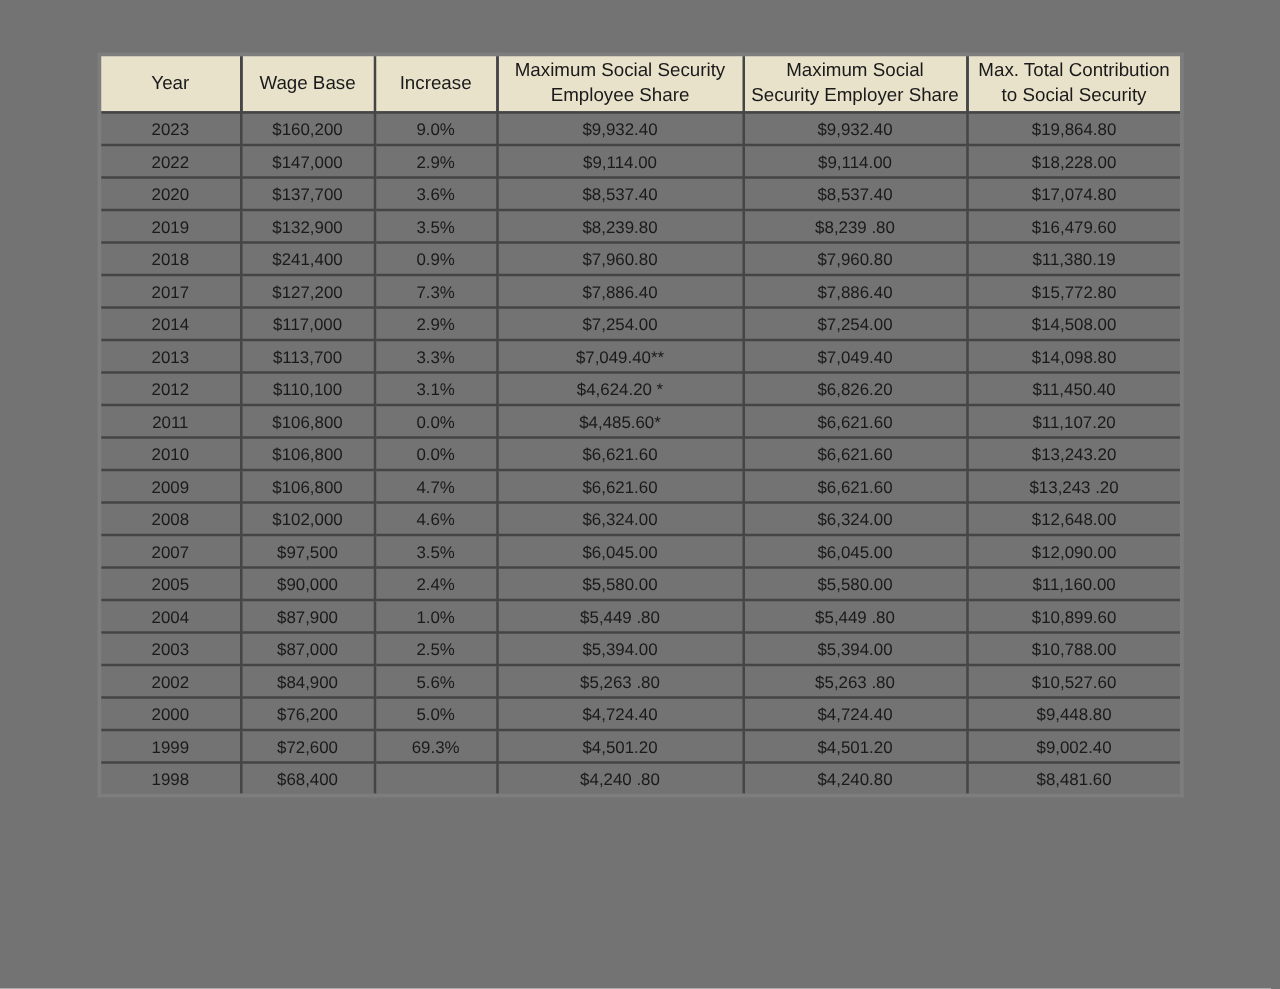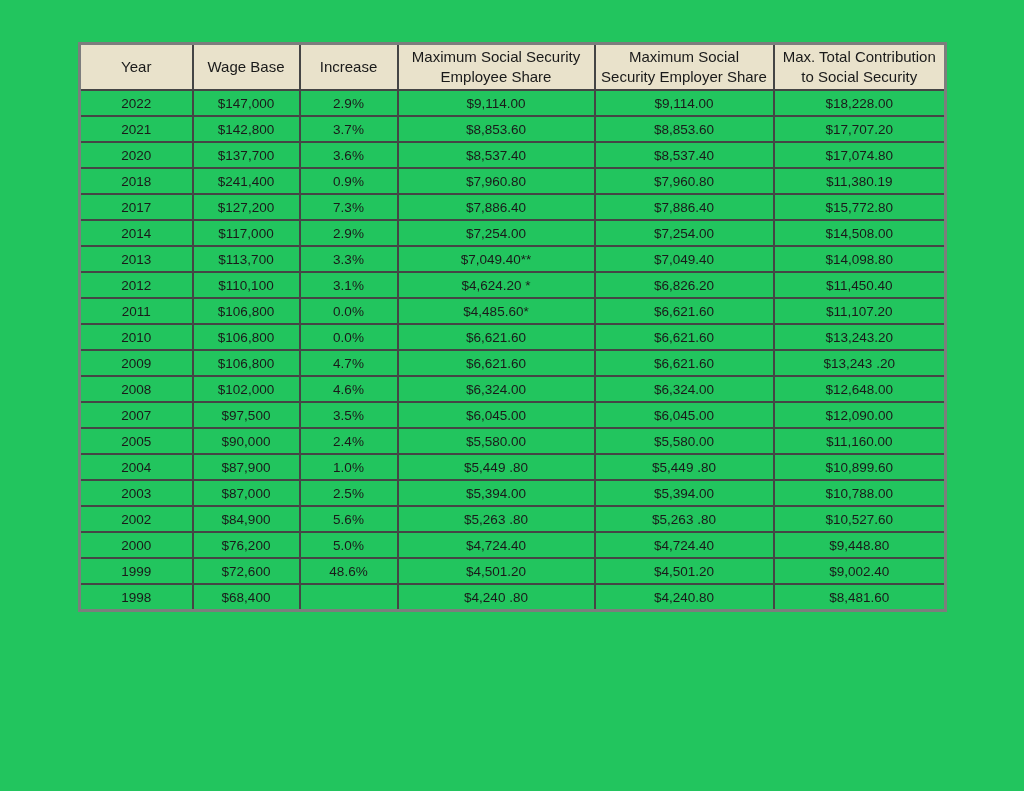--- a/index.html
+++ b/index.html
@@ -8,21 +8,21 @@
     background: #ffffff;
     width: 1024px;
     height: 791px;
     font-family: "Liberation Sans", "DejaVu Sans", sans-serif;
     -webkit-font-smoothing: antialiased;
   }
   .page {
     position: relative;
     width: 1024px;
     height: 791px;
-    background: #22c55e;
+    background: #737373;
     overflow: hidden;
   }
   .table-wrap {
     position: absolute;
     left: 78px;
     top: 42px;
   }
   table.ss-table {
     border-collapse: collapse;
     table-layout: fixed;
@@ -80,44 +80,52 @@
             <th>Year</th>
             <th>Wage Base</th>
             <th>Increase</th>
             <th>Maximum Social Security<br>Employee Share</th>
             <th>Maximum Social<br>Security Employer Share</th>
             <th>Max. Total Contribution<br>to Social Security</th>
           </tr>
       </thead>
       <tbody id="table-body">
           <tr>
+            <td>2023</td>
+            <td>$160,200</td>
+            <td>9.0%</td>
+            <td>$9,932.40</td>
+            <td>$9,932.40</td>
+            <td>$19,864.80</td>
+          </tr>
+          <tr>
             <td>2022</td>
             <td>$147,000</td>
             <td>2.9%</td>
             <td>$9,114.00</td>
             <td>$9,114.00</td>
             <td>$18,228.00</td>
           </tr>
           <tr>
-            <td>2021</td>
-            <td>$142,800</td>
-            <td>3.7%</td>
-            <td>$8,853.60</td>
-            <td>$8,853.60</td>
-            <td>$17,707.20</td>
-          </tr>
-          <tr>
             <td>2020</td>
             <td>$137,700</td>
             <td>3.6%</td>
             <td>$8,537.40</td>
             <td>$8,537.40</td>
             <td>$17,074.80</td>
           </tr>
           <tr>
+            <td>2019</td>
+            <td>$132,900</td>
+            <td>3.5%</td>
+            <td>$8,239.80</td>
+            <td>$8,239 .80</td>
+            <td>$16,479.60</td>
+          </tr>
+          <tr>
             <td>2018</td>
             <td>$241,400</td>
             <td>0.9%</td>
             <td>$7,960.80</td>
             <td>$7,960.80</td>
             <td>$11,380.19</td>
           </tr>
           <tr>
             <td>2017</td>
             <td>$127,200</td>
@@ -226,21 +234,21 @@
             <td>2000</td>
             <td>$76,200</td>
             <td>5.0%</td>
             <td>$4,724.40</td>
             <td>$4,724.40</td>
             <td>$9,448.80</td>
           </tr>
           <tr>
             <td>1999</td>
             <td>$72,600</td>
-            <td>48.6%</td>
+            <td>69.3%</td>
             <td>$4,501.20</td>
             <td>$4,501.20</td>
             <td>$9,002.40</td>
           </tr>
           <tr>
             <td>1998</td>
             <td>$68,400</td>
             <td></td>
             <td>$4,240 .80</td>
             <td>$4,240.80</td>

